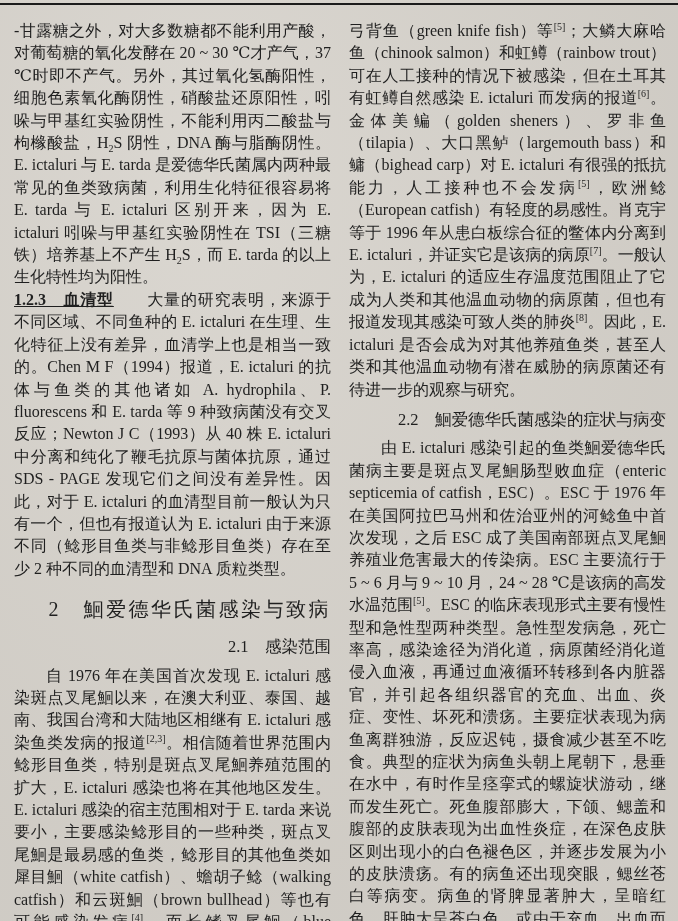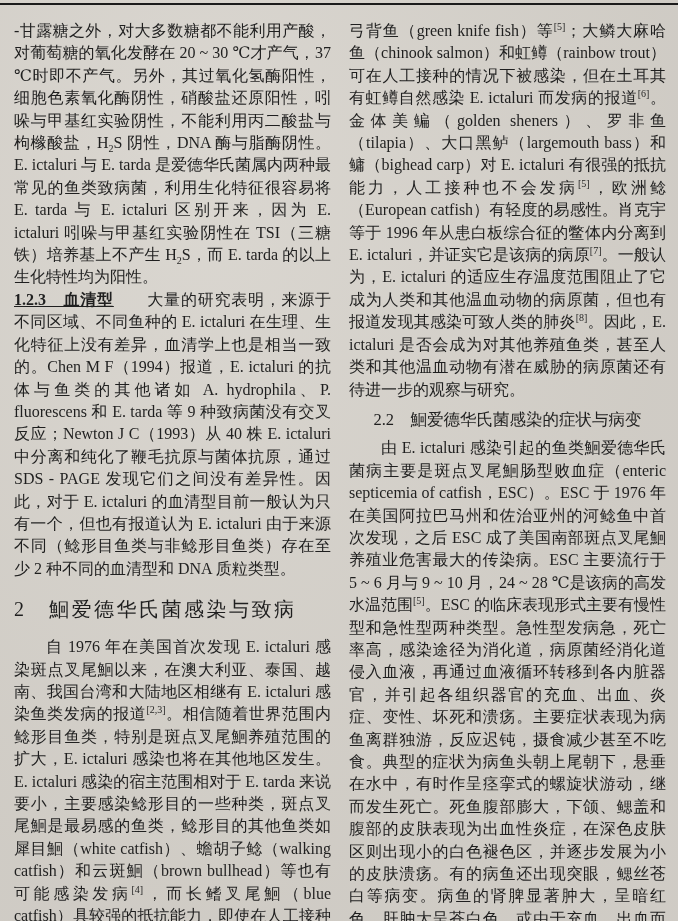--- a/index.html
+++ b/index.html
@@ -39,27 +39,27 @@
     font-size:16px;
     line-height:22.4px;
     font-weight:normal;
   }
   .blk.indent{text-indent:2em;}
   .blk.sec{
     font-size:20px;
     letter-spacing:2.5px;
     line-height:26px;
     margin:16px 0 14px 0;
-    text-align:left;
+    text-align:right;
     font-weight:normal;
   }
   .blk.sub{
     font-size:16.5px;
     margin:8px 0 6px 0;
-    text-align:center;
+    text-align:right;
   }
   .it{}
   .bd{font-weight:bold;text-decoration:underline;}
   sup.ref{
     font-size:10px;
     line-height:0;
     vertical-align:super;
   }
   sub.chem{
     font-size:10px;
@@ -70,20 +70,21 @@
 </head>
 <body style="background: rgb(214, 210, 203); color: rgb(31, 31, 31);">
 
 <div class="page">
   <div class="top-rule" style="background: rgb(27, 27, 27);"></div>
   <div class="cols">
     <div class="col">
         <p class="blk p"><span class="">-甘露糖之外，对大多数糖都不能利用产酸，对葡萄糖的氧化发酵在 20 ~ 30 ℃才产气，37 ℃时即不产气。另外，其过氧化氢酶阳性，细胞色素氧化酶阴性，硝酸盐还原阳性，吲哚与甲基红实验阴性，不能利用丙二酸盐与枸橼酸盐，H</span><sub class="chem">2</sub><span class="">S 阴性，DNA 酶与脂酶阴性。</span><span class="it ">E. ictaluri</span><span class=""> 与 </span><span class="it ">E. tarda</span><span class=""> 是爱德华氏菌属内两种最常见的鱼类致病菌，利用生化特征很容易将 </span><span class="it ">E. tarda</span><span class=""> 与 </span><span class="it ">E. ictaluri</span><span class=""> 区别开来，因为 </span><span class="it ">E. ictaluri</span><span class=""> 吲哚与甲基红实验阴性在 TSI（三糖铁）培养基上不产生 H</span><sub class="chem">2</sub><span class="">S，而 </span><span class="it ">E. tarda</span><span class=""> 的以上生化特性均为阳性。</span></p>
         <p class="blk p"><span class="bd">1.2.3　血清型</span><span class="">　　大量的研究表明，来源于不同区域、不同鱼种的 </span><span class="it ">E. ictaluri</span><span class=""> 在生理、生化特征上没有差异，血清学上也是相当一致的。Chen M F（1994）报道，</span><span class="it ">E. ictaluri</span><span class=""> 的抗体与鱼类的其他诸如 </span><span class="it ">A. hydrophila</span><span class="">、</span><span class="it ">P. fluorescens</span><span class=""> 和 </span><span class="it ">E. tarda</span><span class=""> 等 9 种致病菌没有交叉反应；Newton J C（1993）从 40 株 </span><span class="it ">E. ictaluri</span><span class=""> 中分离和纯化了鞭毛抗原与菌体抗原，通过 SDS - PAGE 发现它们之间没有差异性。因此，对于 </span><span class="it ">E. ictaluri</span><span class=""> 的血清型目前一般认为只有一个，但也有报道认为 </span><span class="it ">E. ictaluri</span><span class=""> 由于来源不同（鲶形目鱼类与非鲶形目鱼类）存在至少 2 种不同的血清型和 DNA 质粒类型。</span></p>
         <p class="blk sec"><span class="">2　鮰爱德华氏菌感染与致病</span></p>
+        <p class="blk sub"><span class="">2.1　感染范围</span></p>
         <p class="blk p indent"><span class="">自 1976 年在美国首次发现 </span><span class="it ">E. ictaluri</span><span class=""> 感染斑点叉尾鮰以来，在澳大利亚、泰国、越南、我国台湾和大陆地区相继有 </span><span class="it ">E. ictaluri</span><span class=""> 感染鱼类发病的报道</span><sup class="ref">[2,3]</sup><span class="">。相信随着世界范围内鲶形目鱼类，特别是斑点叉尾鮰养殖范围的扩大，</span><span class="it ">E. ictaluri</span><span class=""> 感染也将在其他地区发生。</span><span class="it ">E. ictaluri</span><span class=""> 感染的宿主范围相对于 </span><span class="it ">E. tarda</span><span class=""> 来说要小，主要感染鲶形目的一些种类，斑点叉尾鮰是最易感的鱼类，鲶形目的其他鱼类如犀目鮰（white catfish）、蟾胡子鲶（walking catfish）和云斑鮰（brown bullhead）等也有可能感染发病</span><sup class="ref">[4]</sup><span class="">，而长鳍叉尾鮰（blue catfish）具较强的抵抗能力，即使在人工接种的情况下也很难感染；自然情况下一些非鲶形目鱼类也可被感染，如日本鳗鲡（Japanese eel）和观赏性鱼类中的斑马鱼（Bengal danio）、玫瑰无须鲃（rosy barb）、蓝色</span></p>
       </div>
     <div class="col">
         <p class="blk p"><span class="">弓背鱼（green knife fish）等</span><sup class="ref">[5]</sup><span class="">；大鳞大麻哈鱼（chinook salmon）和虹鳟（rainbow trout）可在人工接种的情况下被感染，但在土耳其有虹鳟自然感染 </span><span class="it ">E. ictaluri</span><span class=""> 而发病的报道</span><sup class="ref">[6]</sup><span class="">。金体美鳊（golden sheners）、罗非鱼（tilapia）、大口黑鲈（largemouth bass）和鳙（bighead carp）对 </span><span class="it ">E. ictaluri</span><span class=""> 有很强的抵抗能力，人工接种也不会发病</span><sup class="ref">[5]</sup><span class="">，欧洲鲶（European catfish）有轻度的易感性。肖克宇等于 1996 年从患白板综合征的鳖体内分离到 </span><span class="it ">E. ictaluri</span><span class="">，并证实它是该病的病原</span><sup class="ref">[7]</sup><span class="">。一般认为，</span><span class="it ">E. ictaluri</span><span class=""> 的适应生存温度范围阻止了它成为人类和其他温血动物的病原菌，但也有报道发现其感染可致人类的肺炎</span><sup class="ref">[8]</sup><span class="">。因此，</span><span class="it ">E. ictaluri</span><span class=""> 是否会成为对其他养殖鱼类，甚至人类和其他温血动物有潜在威胁的病原菌还有待进一步的观察与研究。</span></p>
         <p class="blk sub"><span class="">2.2　鮰爱德华氏菌感染的症状与病变</span></p>
         <p class="blk p indent"><span class="">由 </span><span class="it ">E. ictaluri</span><span class=""> 感染引起的鱼类鮰爱德华氏菌病主要是斑点叉尾鮰肠型败血症（enteric septicemia of catfish，ESC）。ESC 于 1976 年在美国阿拉巴马州和佐治亚州的河鲶鱼中首次发现，之后 ESC 成了美国南部斑点叉尾鮰养殖业危害最大的传染病。ESC 主要流行于 5 ~ 6 月与 9 ~ 10 月，24 ~ 28 ℃是该病的高发水温范围</span><sup class="ref">[5]</sup><span class="">。ESC 的临床表现形式主要有慢性型和急性型两种类型。急性型发病急，死亡率高，感染途径为消化道，病原菌经消化道侵入血液，再通过血液循环转移到各内脏器官，并引起各组织器官的充血、出血、炎症、变性、坏死和溃疡。主要症状表现为病鱼离群独游，反应迟钝，摄食减少甚至不吃食。典型的症状为病鱼头朝上尾朝下，悬垂在水中，有时作呈痉挛式的螺旋状游动，继而发生死亡。死鱼腹部膨大，下颌、鳃盖和腹部的皮肤表现为出血性炎症，在深色皮肤区则出现小的白色褪色区，并逐步发展为小的皮肤溃疡。有的病鱼还出现突眼，鳃丝苍白等病变。病鱼的肾脾显著肿大，呈暗红色，肝肿大呈苍白色，或由于充血、出血而呈斑驳状，脂肪、腹膜、肠道表现为明显的出血性炎症。慢性型比经肠道感染的急性型病程长，病原经鼻腔侵入嗅球，再经嗅球移行到脑，经由脑膜、颅骨与头部皮肤，最后致颅骨、皮肤坏死溃烂，在头部形成开放性的溃疡灶，称为“头洞病”（hole - in - the - head）。</span></p>
       </div>
   </div>
 </div>
 

